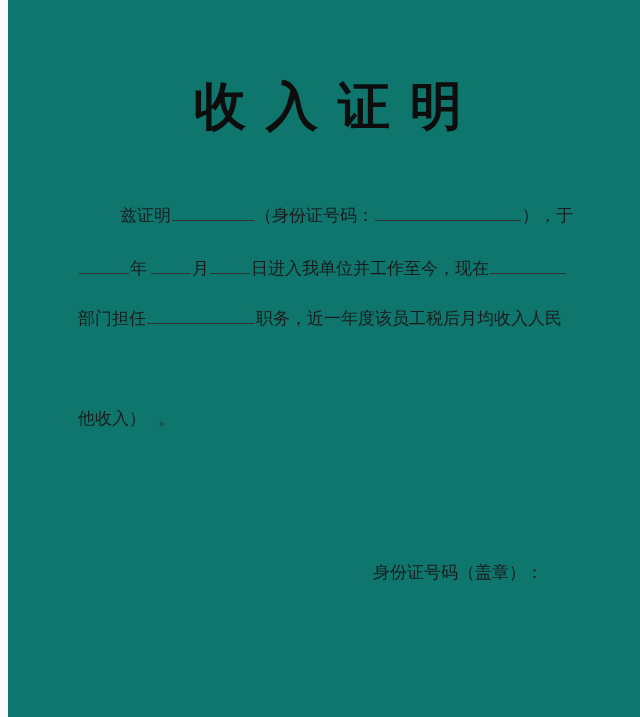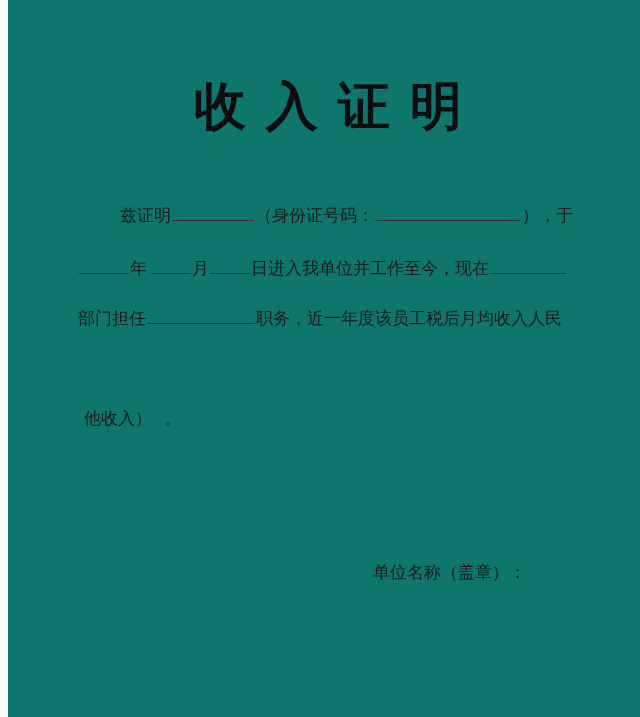--- a/index.html
+++ b/index.html
@@ -62,21 +62,21 @@
 
   <div class="line" style="left:70px; top:255px;">
     <span class="blank" style="width:50px;"></span><span>年</span><span class="blank" style="width:40px; margin-left:4px;"></span><span>月</span><span class="blank" style="width:40px;"></span><span>日进入我单位并工作至今，现在</span><span class="blank" style="width:76px;"></span>
   </div>
 
   <div class="line" style="left:70px; top:305px;">
     <span>部门担任</span><span class="blank" style="width:108px;"></span><span>职务，近一年度该员工税后月均收入人民</span>
   </div>
 
 
-  <div class="line" style="left:70px; top:406px;margin-left:6px;">
+  <div class="line" style="left:70px; top:406px;">
     <span>他收入）</span><span style="margin-left:12px;">。</span>
   </div>
 
 
-  <div class="line" style="left:365px; top:560px;">单位名称（盖章）：</div>
+  <div class="line" style="left:365px; top:560px;">身份证号码（盖章）：</div>
 
 
 </div>
 
 </body></html>

